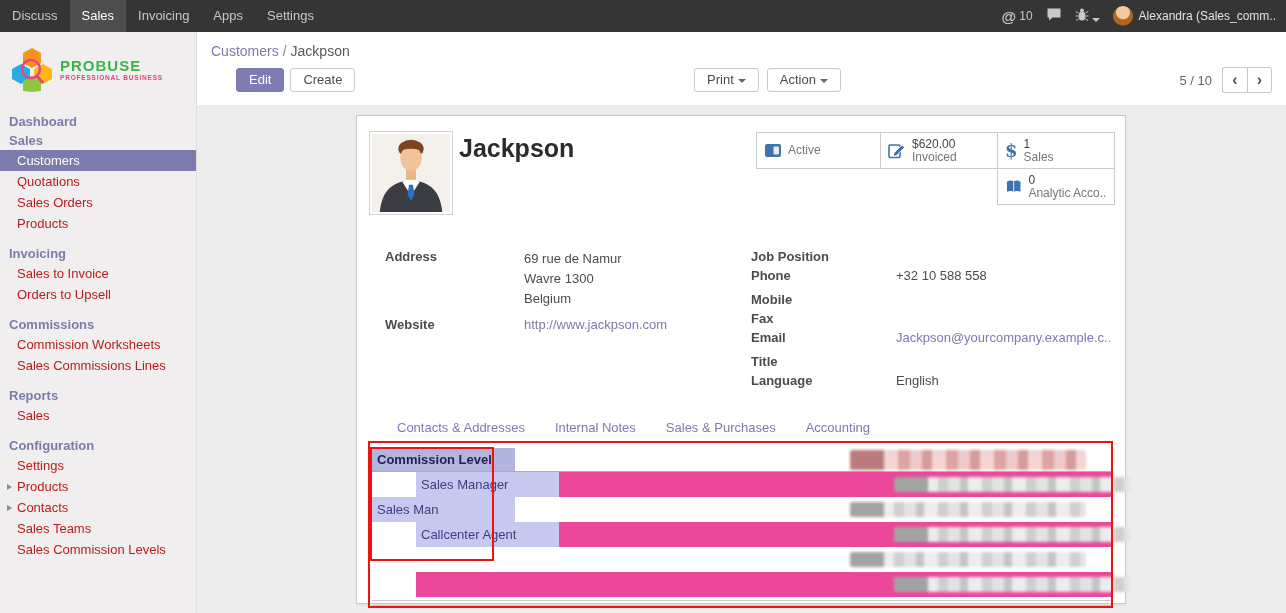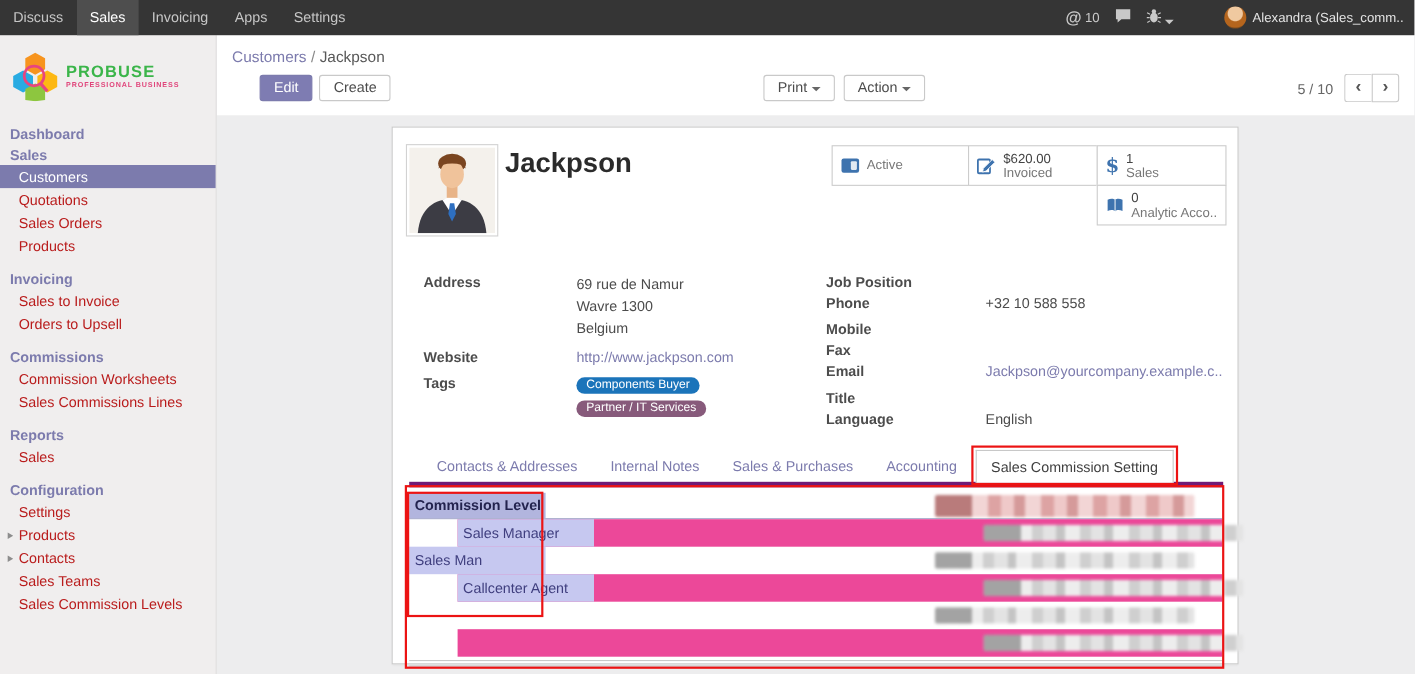--- a/index.html
+++ b/index.html
@@ -15,21 +15,21 @@
   .menu-item.active { background:#4e4e4e; color:#fff; }
   .topbar-right { display:flex; align-items:center; gap:13px; padding-right:10px; color:#c9c9c9; }
   .at-wrap { display:flex; align-items:center; gap:3px; }
   .at-icon { font-size:15px; font-weight:bold; }
   .at-count { font-size:12px; }
   .caret-down { display:inline-block; width:0; height:0; border-left:4px solid transparent;
                 border-right:4px solid transparent; border-top:4px solid #c9c9c9; margin-left:3px; }
   .tb-avatar { width:20px; height:20px; border-radius:50%;
                background:radial-gradient(circle at 50% 32%, #f0c9a0 0 38%, #b5651d 44% 72%, #7a4a1e 78%);
                display:inline-block; }
-  .tb-user { font-size:12px; color:#e3e3e3; display:flex; align-items:center; gap:6px;margin-left:33px; }
+  .tb-user { font-size:12px; color:#e3e3e3; display:flex; align-items:center; gap:6px; }
 
   
   .sidebar { position:absolute; top:32px; left:0; width:197px; height:581px; background:#f0eeee;
              border-right:1px solid #e0dede; z-index:10; }
   .logo { display:flex; align-items:center; gap:6px; padding:14px 6px 10px 10px; }
   .logo-t1 { color:#3bb54a; font-weight:bold; font-size:15px; letter-spacing:1px; line-height:16px; }
   .logo-t2 { color:#e0457b; font-size:6.5px; letter-spacing:0.8px; font-weight:bold; }
   .side-section { margin-top:10px; }
   .side-heading { color:#7c7bad; font-weight:bold; font-size:13px; padding:2px 0 2px 9px; line-height:15px; }
   .side-item { font-size:13px; color:#b91c1c; padding:3px 4px 3px 17px; line-height:15px;
@@ -93,34 +93,34 @@
   .addr-line { line-height:20px; }
   .link { color:#7c7bad; cursor:pointer; }
   .mt8 { margin-top:8px; }
   .pill { display:inline-block; color:#fff; font-size:11px; padding:1px 9px 2px; border-radius:10px;
           margin-bottom:4px; white-space:nowrap; }
   .pill.blue { background:#1b74ba; }
   .pill.purple { background:#875a7b; }
 
   
   .tabs { position:absolute; left:15px; top:297px; width:740px; height:30px;
-          border-bottom:5px solid #701a75; display:flex; align-items:flex-end; padding-left:12px; }
+          border-bottom:1px solid #701a75; display:flex; align-items:flex-end; padding-left:12px; }
   .tab { font-size:13px; color:#7c7bad; height:28px; line-height:28px; padding:0 13px;
          margin-right:4px; cursor:pointer; white-space:nowrap; }
   .tab.active { position:relative; color:#3f3f3f; background:#fff; border:1px solid #c8c8c8;
                 border-bottom:none; height:30px; line-height:29px; margin-bottom:-1px; }
   .anno-tab { position:absolute; left:-5px; right:-5px; top:-5px; bottom:-2px;
               border:2px solid #ec1313; pointer-events:none; z-index:6; }
 
   
   .ctable { position:absolute; left:15px; top:332px; width:739px; height:158px; font-size:13px; }
   .trow { position:relative; height:25px; display:flex; align-items:center; }
   .trow.header { height:24px; border-bottom:1px solid #a7aacb; cursor:pointer; }
   .trow.alt { background:#ec4899;margin-left:44px; }
-  .lcell { width:124px; height:100%; display:flex; align-items:center; padding-left:5px;
+  .lcell { width:143px; height:100%; display:flex; align-items:center; padding-left:5px;
            white-space:nowrap; }
   .trow.header .lcell { background:#b2b5de; font-weight:bold; color:#23234e; }
   .lcell.hl { background:#c6c8f0; color:#3f3e7e; }
   .blur { position:absolute; left:478px; width:236px; border-radius:2px; filter:blur(1.4px); }
   .blur.gray { top:5px; height:15px;
     background:linear-gradient(90deg,#a3a3a3 0 34px,rgba(0,0,0,0) 34px),
       repeating-linear-gradient(90deg,#cfcfcf 0 10px,#e3e3e3 10px 22px,#c4c4c4 22px 30px,#ededed 30px 44px); }
   .blur.red { top:2px; height:20px;
     background:linear-gradient(90deg,#b97b7b 0 34px,rgba(0,0,0,0) 34px),
       repeating-linear-gradient(90deg,#dda3a3 0 12px,#efc9c9 12px 24px,#d59a9a 24px 34px,#f2d5d5 34px 48px); }
@@ -302,27 +302,20 @@
             <span class="fval">
               <div class="addr-line">69 rue de Namur</div>
               <div class="addr-line">Wavre 1300</div>
               <div class="addr-line">Belgium</div>
             </span>
           </div>
           <div class="frow mt8">
             <span class="flabel">Website</span>
             <span class="fval link">http://www.jackpson.com</span>
           </div>
-          <div class="frow mt8">
-            <span class="flabel">Tags</span>
-            <span class="fval">
-              <div><span class="pill blue">Components Buyer</span></div>
-              <div><span class="pill purple">Partner / IT Services</span></div>
-            </span>
-          </div>
         </div>
         <div class="fcol-right">
           <div class="frow">
             <span class="flabel">Job Position</span>
             <span class="fval"></span>
           </div>
           <div class="frow">
             <span class="flabel">Phone</span>
             <span class="fval">+32 10 588 558</span>
           </div>
@@ -347,21 +340,20 @@
             <span class="fval">English</span>
           </div>
         </div>
       </div>
 
       <div class="tabs">
         <span class="tab">Contacts &amp; Addresses</span>
         <span class="tab">Internal Notes</span>
         <span class="tab">Sales &amp; Purchases</span>
         <span class="tab">Accounting</span>
-        <span class="tab active"><span>Sales Commission Setting</span><span class="anno-tab"></span></span>
       </div>
 
       <div class="ctable">
         <div class="trow header">
           <div class="lcell">Commission Level</div>
           <div class="blur red"></div>
         </div>
         <div class="trow alt">
           <div class="lcell hl">Sales Manager</div>
           <div class="blur gray"></div>

